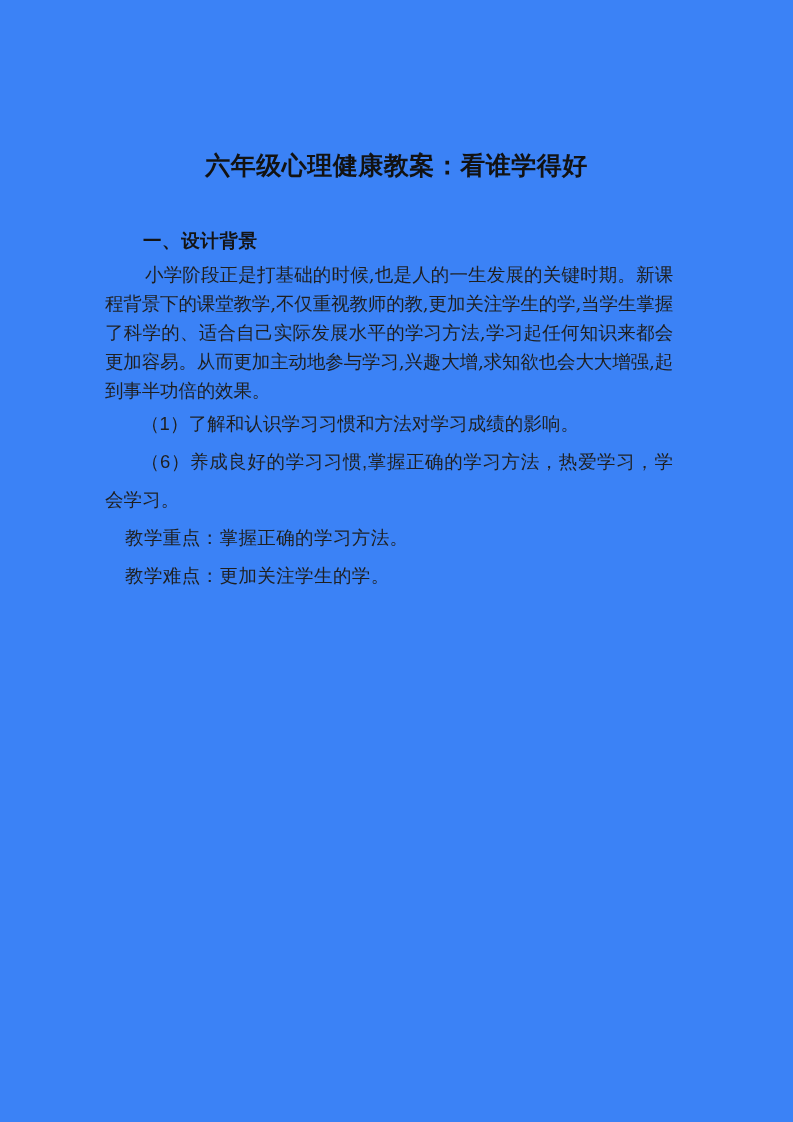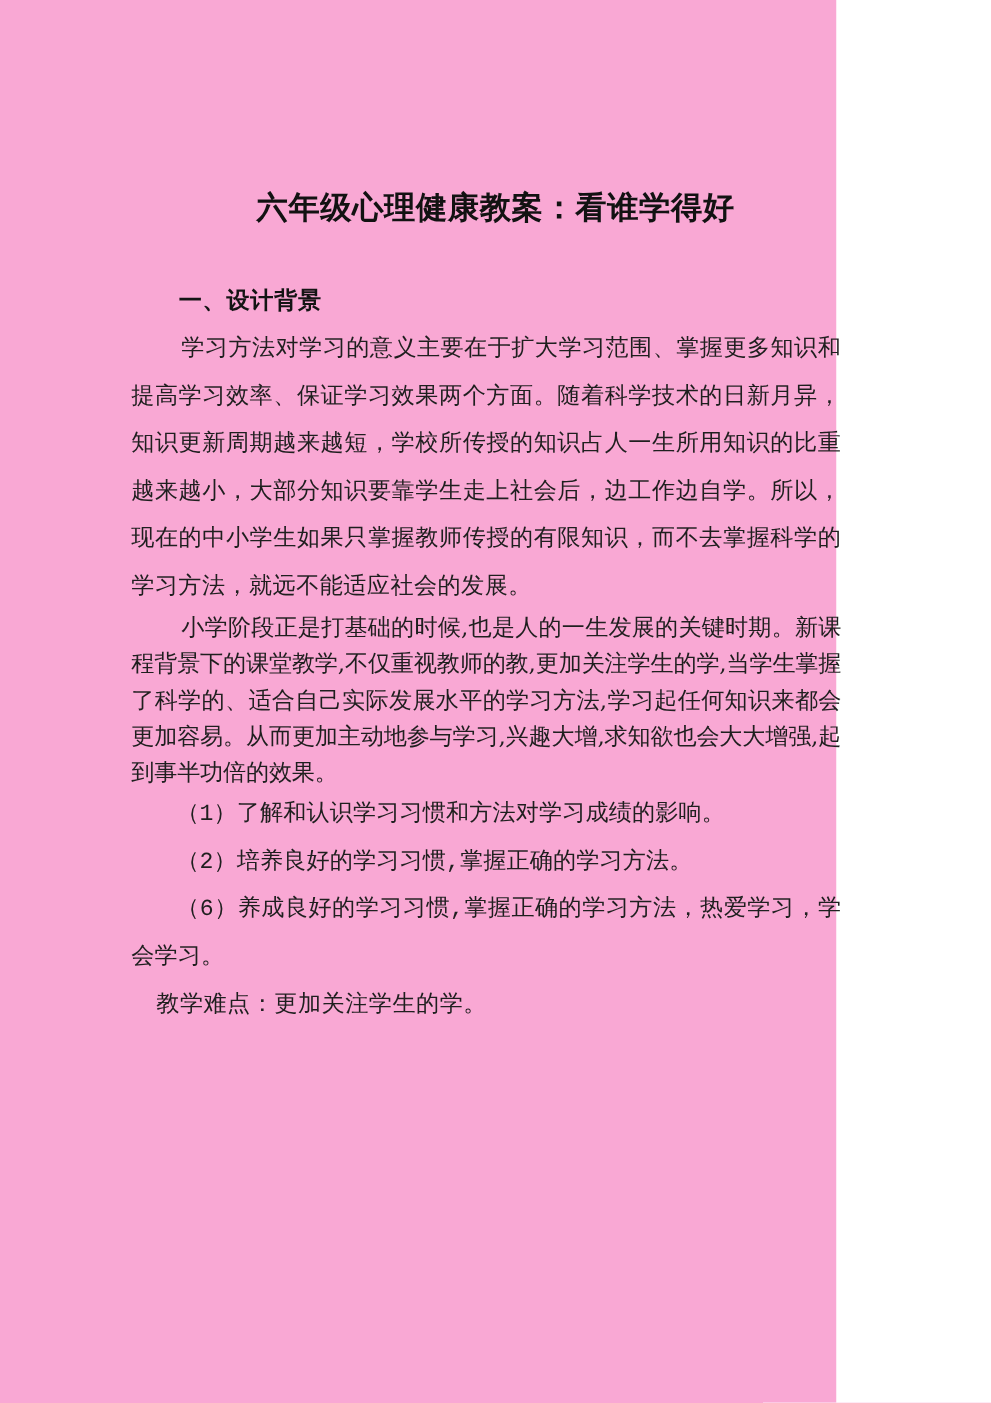--- a/index.html
+++ b/index.html
@@ -14,23 +14,23 @@
     overflow: hidden;
     font-family: "DejaVu Serif", serif;
     color: #1a1a1a;
     -webkit-font-smoothing: antialiased;
   }
 
   .page {
     position: absolute;
     left: 0;
     top: 0;
-    width: 669px;
+    width: 793px;
     height: 1122px;
-    background: #f9a8d4;
+    background: #3b82f6;
   }
 
   
   .doc-title {
     position: absolute;
     left: 0;
     top: 146px;
     width: 793px;
     text-align: center;
     font-family: "DejaVu Sans", "Liberation Sans", sans-serif;
@@ -81,21 +81,21 @@
     line-height: 29px;
     color: #1f1f1f;
     text-align: justify;
     text-align-last: left;
     text-indent: 40px;
     letter-spacing: -0.15px;
     word-break: break-all;
   }
 
   .list-item {
-    font-family: Liberation Mono, monospace;
+    font-family: Liberation Sans, sans-serif;
     font-size: 18.5px;
     line-height: 38px;
     color: #1f1f1f;
     text-align: justify;
     text-align-last: left;
     text-indent: 36px;
     letter-spacing: 0.1px;
     word-break: break-all;
   }
 
@@ -113,29 +113,28 @@
 <body>
 
 <div class="page">
 
   <div class="doc-title">六年级心理健康教案：看谁学得好</div>
 
   <div class="body-block">
 
     <div class="section-heading">一、设计背景</div>
 
-    <div class="para">学习方法对学习的意义主要在于扩大学习范围、掌握更多知识和提高学习效率、保证学习效果两个方面。随着科学技术的日新月异，知识更新周期越来越短，学校所传授的知识占人一生所用知识的比重越来越小，大部分知识要靠学生走上社会后，边工作边自学。所以，现在的中小学生如果只掌握教师传授的有限知识，而不去掌握科学的学习方法，就远不能适应社会的发展。</div>
 
     <div class="para-tight">小学阶段正是打基础的时候,也是人的一生发展的关键时期。新课程背景下的课堂教学,不仅重视教师的教,更加关注学生的学,当学生掌握了科学的、适合自己实际发展水平的学习方法,学习起任何知识来都会更加容易。从而更加主动地参与学习,兴趣大增,求知欲也会大大增强,起到事半功倍的效果。</div>
 
 
     <div class="list-item">（1）了解和认识学习习惯和方法对学习成绩的影响。</div>
 
-    <div class="list-item">（2）培养良好的学习习惯,掌握正确的学习方法。</div>
 
     <div class="list-item">（6）养成良好的学习习惯,掌握正确的学习方法，热爱学习，学会学习。</div>
 
 
+    <div class="sub-line">教学重点：掌握正确的学习方法。</div>
 
     <div class="sub-line">教学难点：更加关注学生的学。</div>
 
   </div>
 </div>
 
 </body></html>

